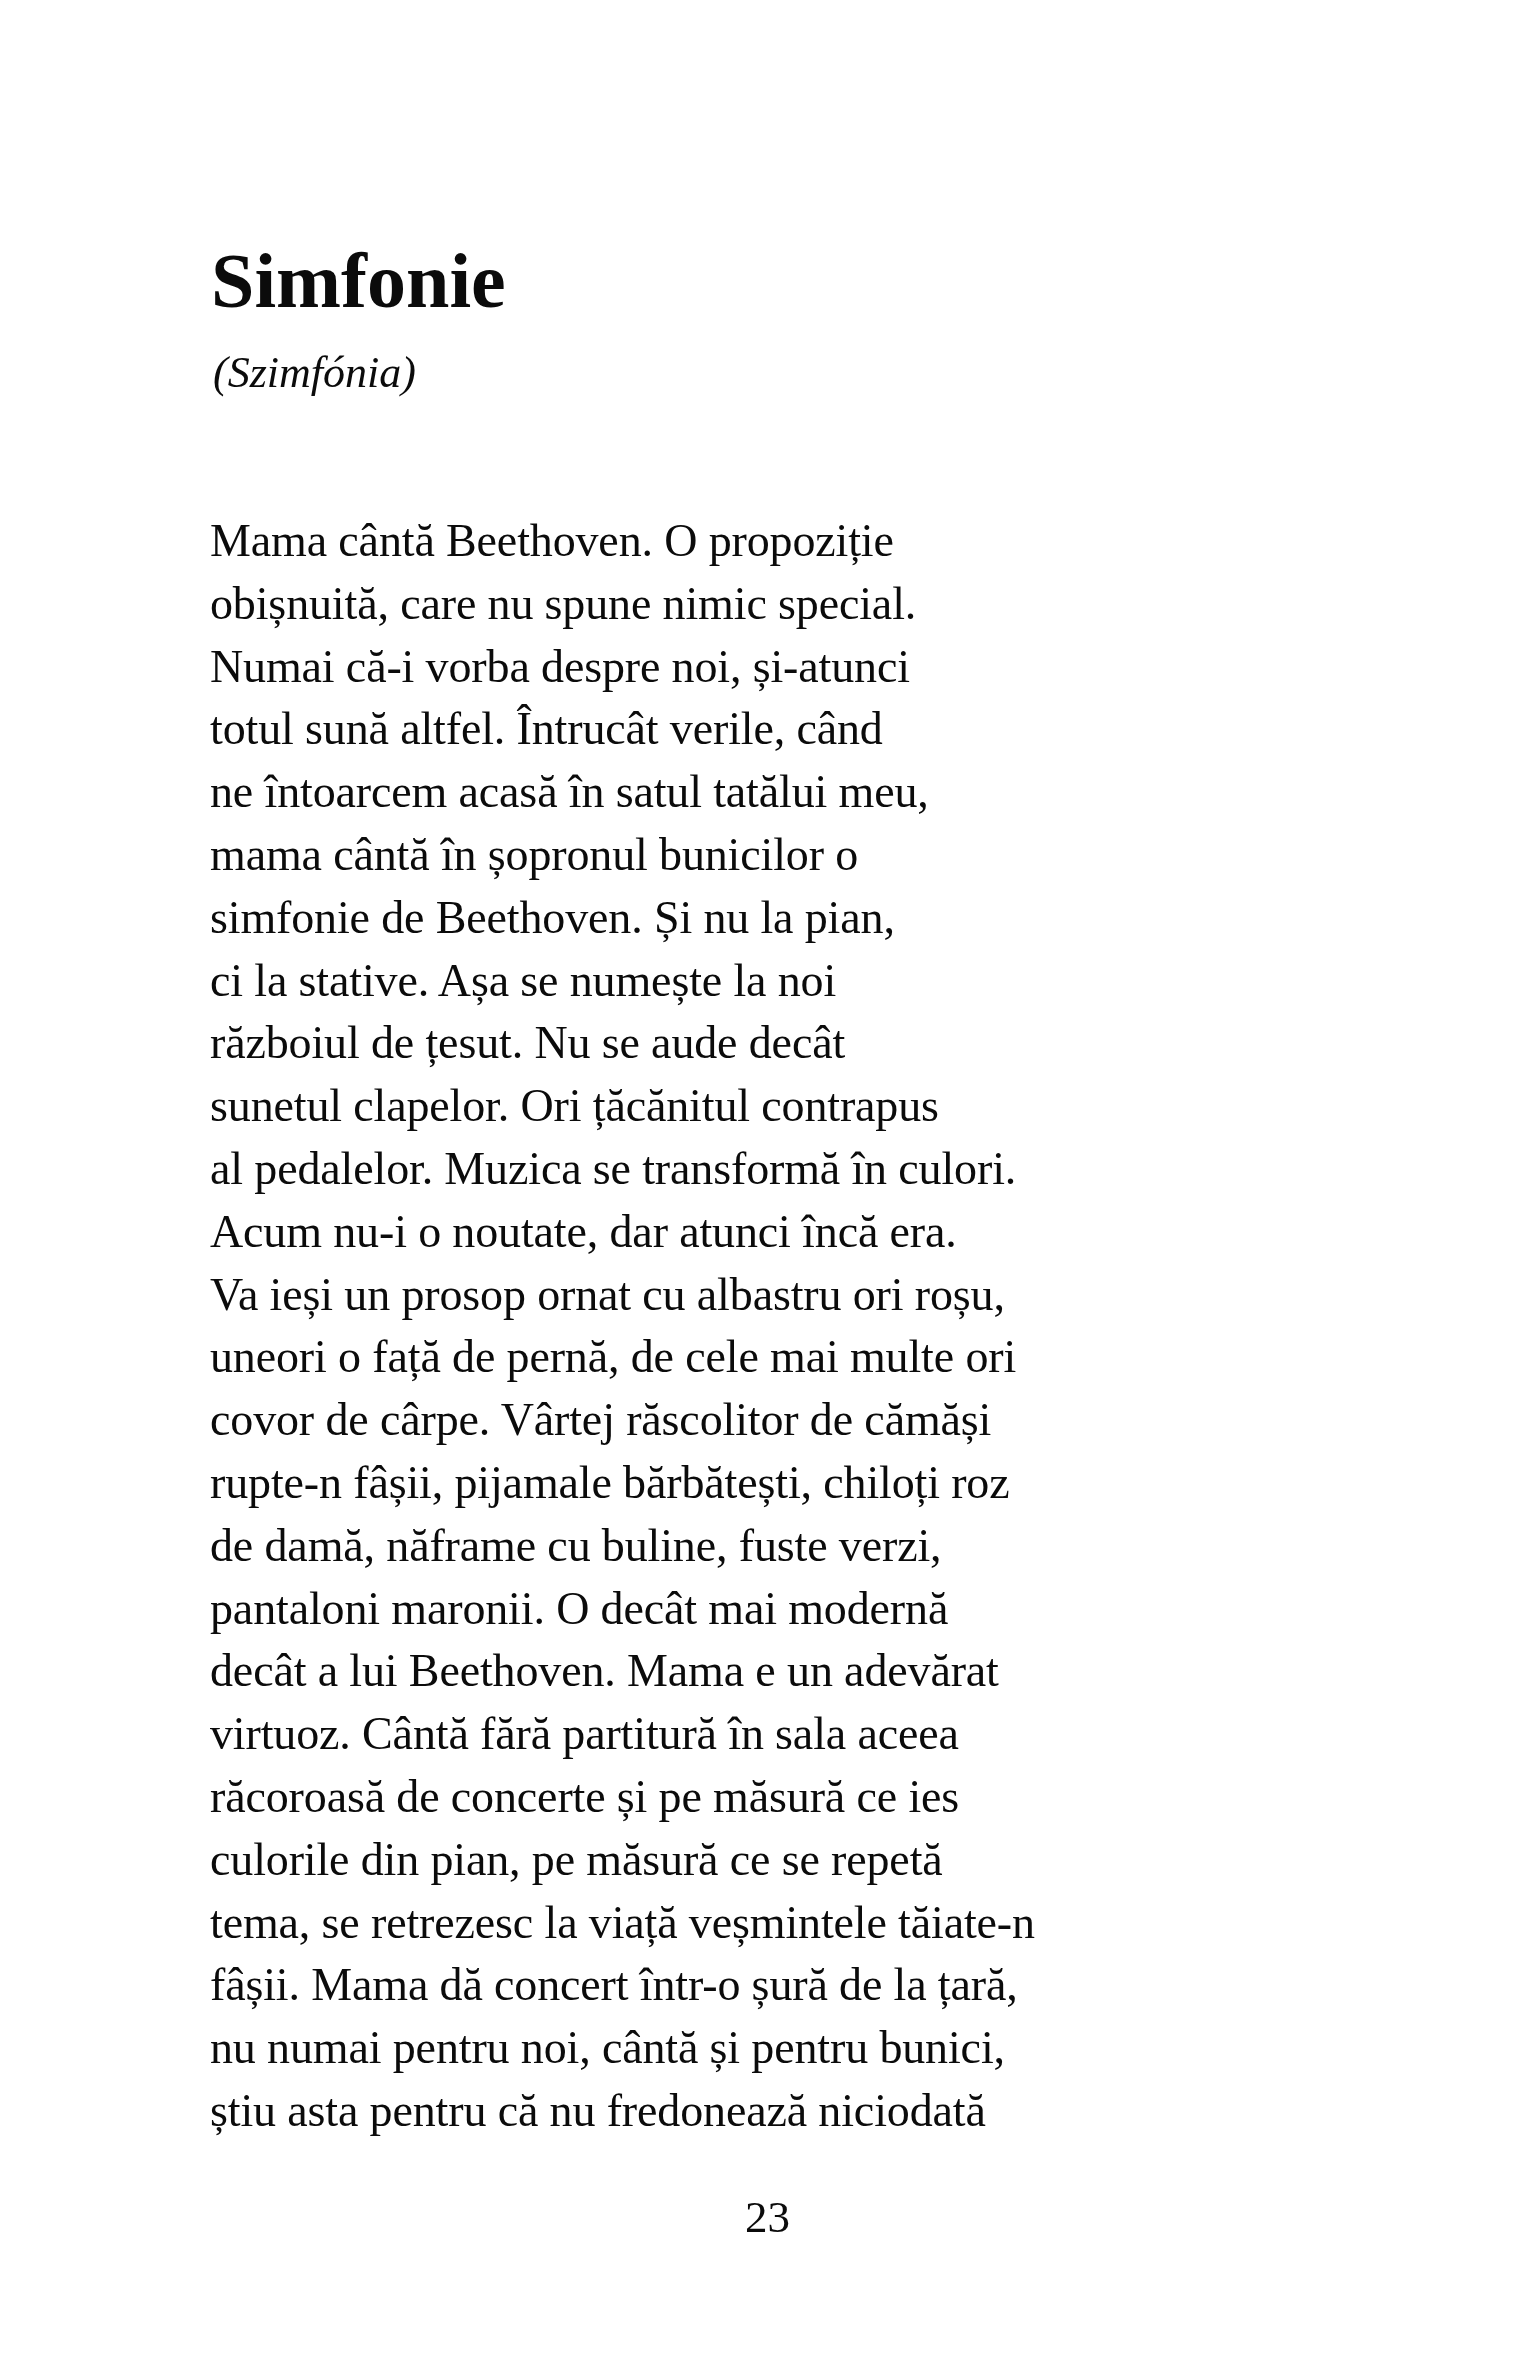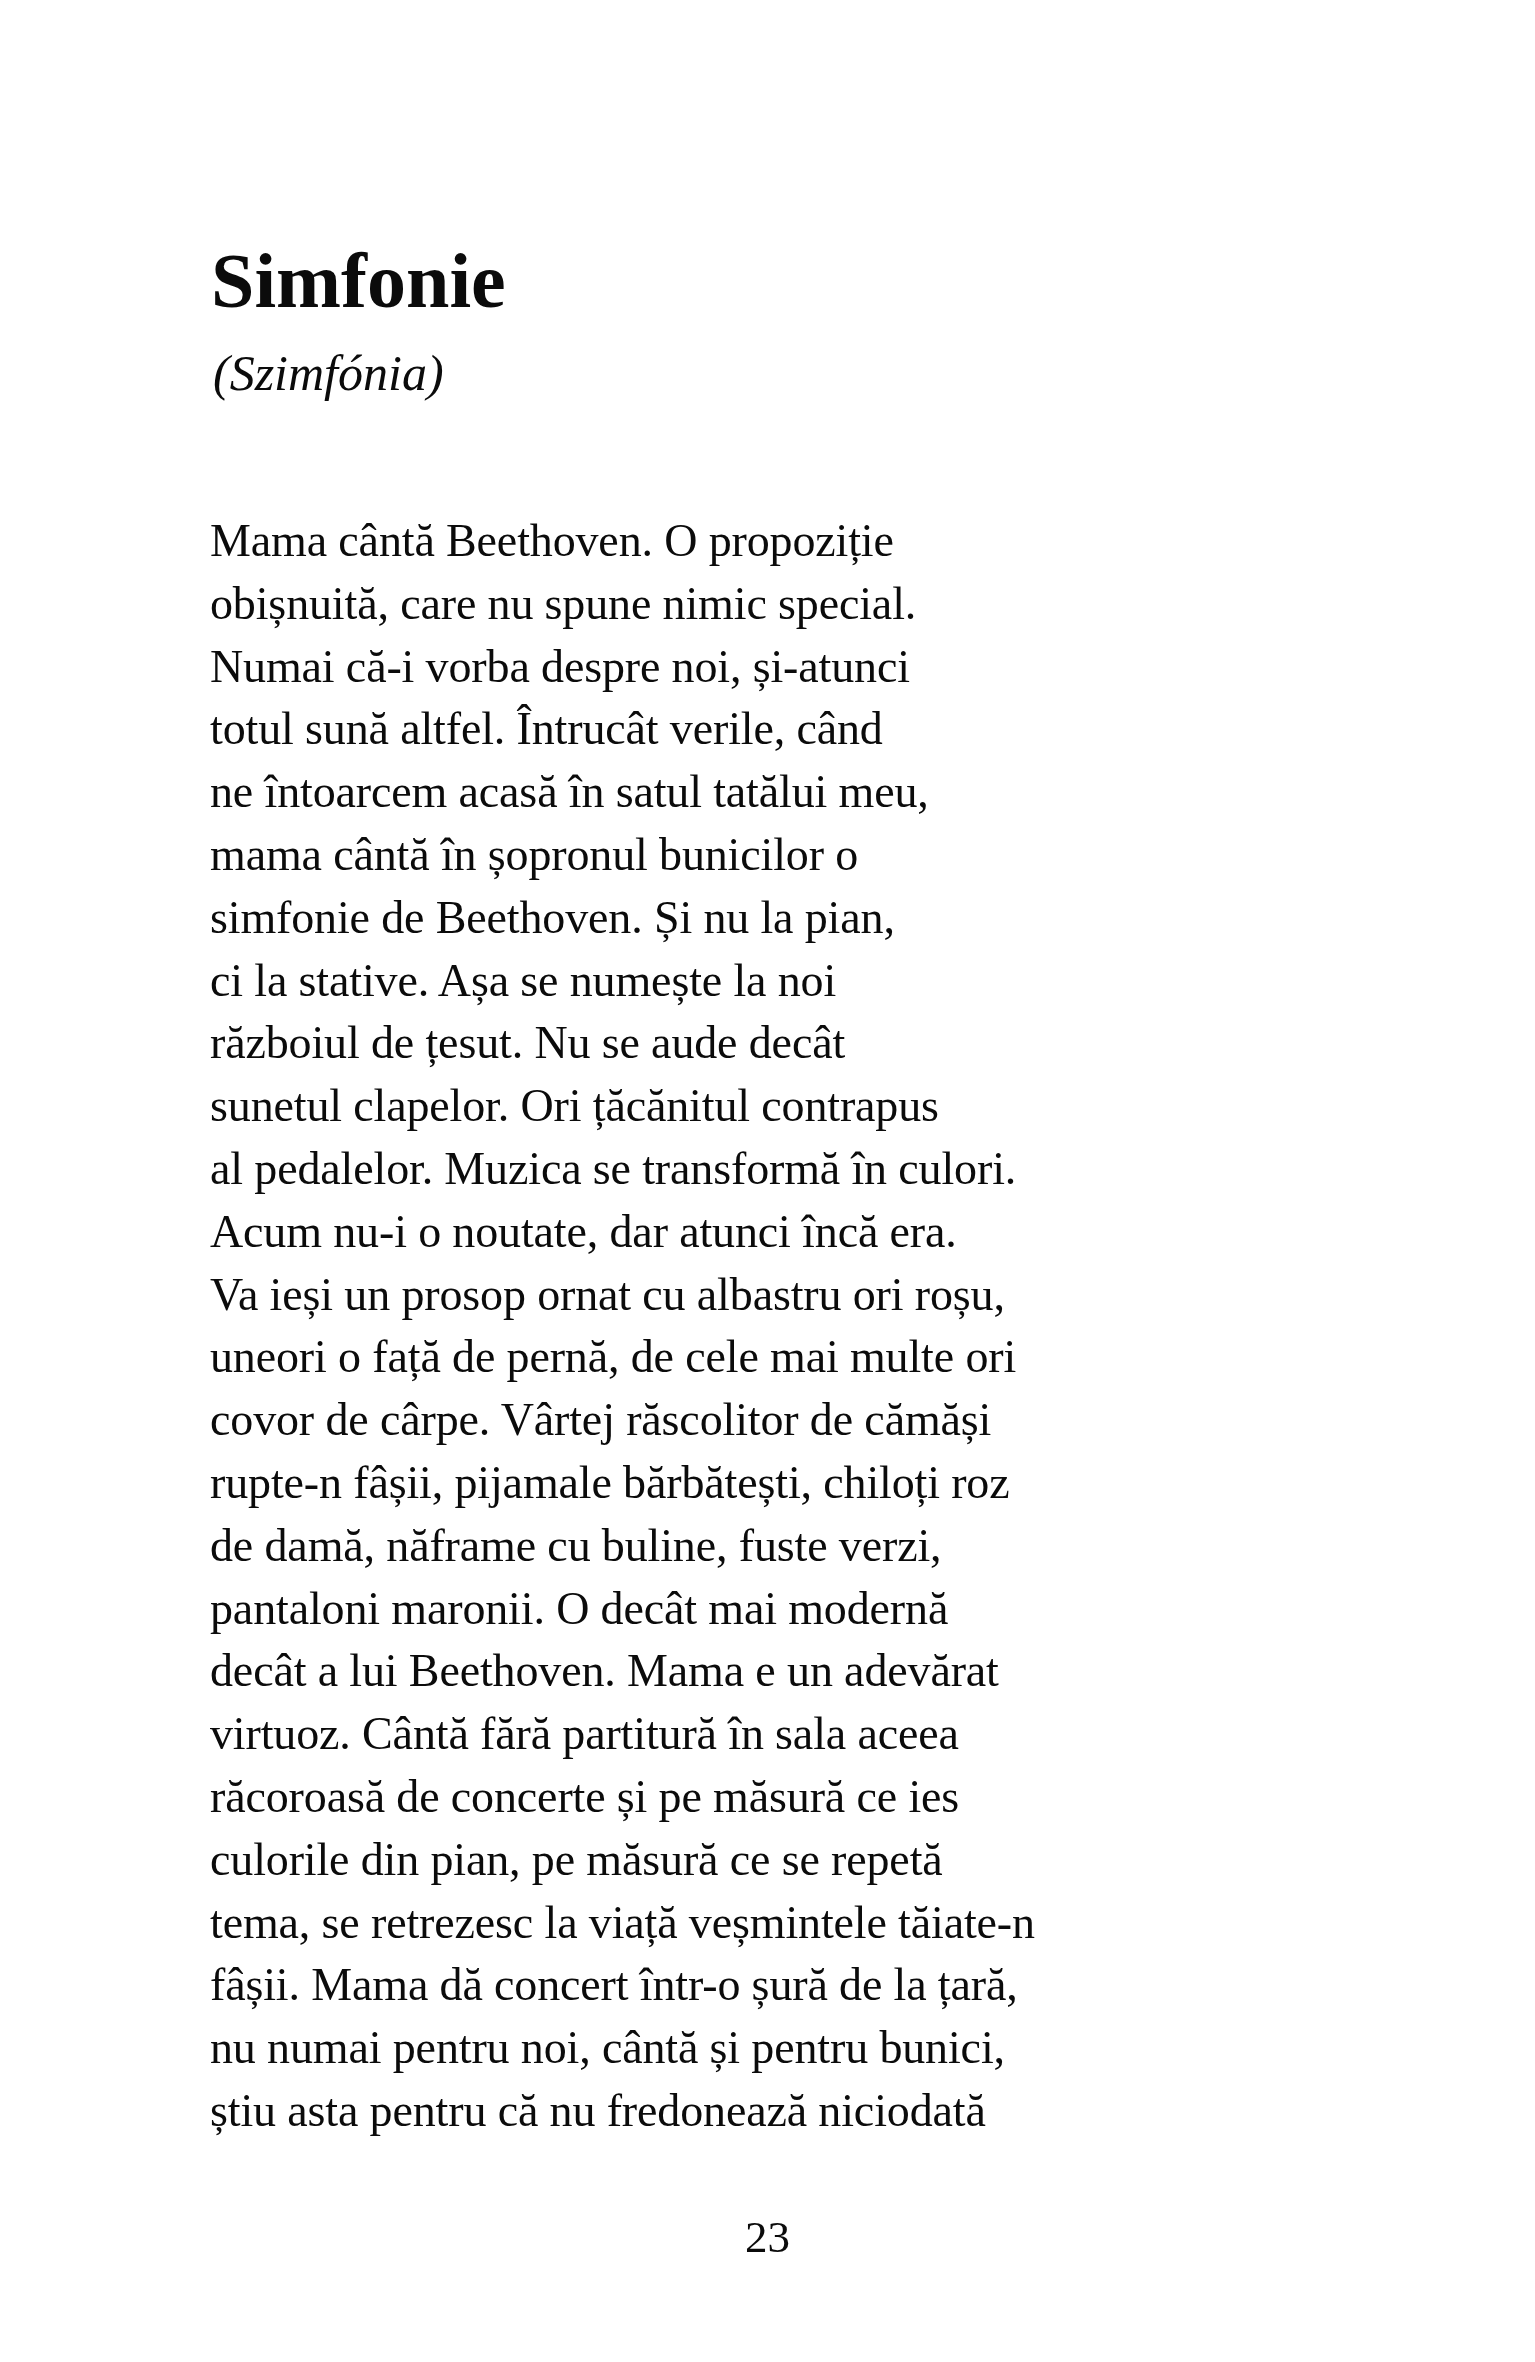--- a/index.html
+++ b/index.html
@@ -21,21 +21,21 @@
     font-size: 78px;
     line-height: 78px;
     font-weight: 700;
     letter-spacing: 0;
     white-space: nowrap;
   }
   .subtitle {
     position: absolute;
     left: 213px;
     top: 348px;
-    font-size: 50px;
+    font-size: 44px;
     line-height: 50px;
     font-style: italic;
     font-weight: 400;
     white-space: nowrap;
   }
   .poem {
     position: absolute;
     left: 210px;
     top: 510px;
     width: 1150px;
@@ -47,21 +47,20 @@
     letter-spacing: -0.003em;
   }
   .page-number {
     position: absolute;
     left: 0;
     top: 2195px;
     width: 100%;
     text-align: center;
     font-size: 45px;
     line-height: 45px;
-    margin-top: 20px;
   }
 </style>
 </head>
 <body>
 
 <div class="page">
   <div class="title">Simfonie</div>
   <div class="subtitle">(Szimfónia)</div>
 
   <div class="poem">

